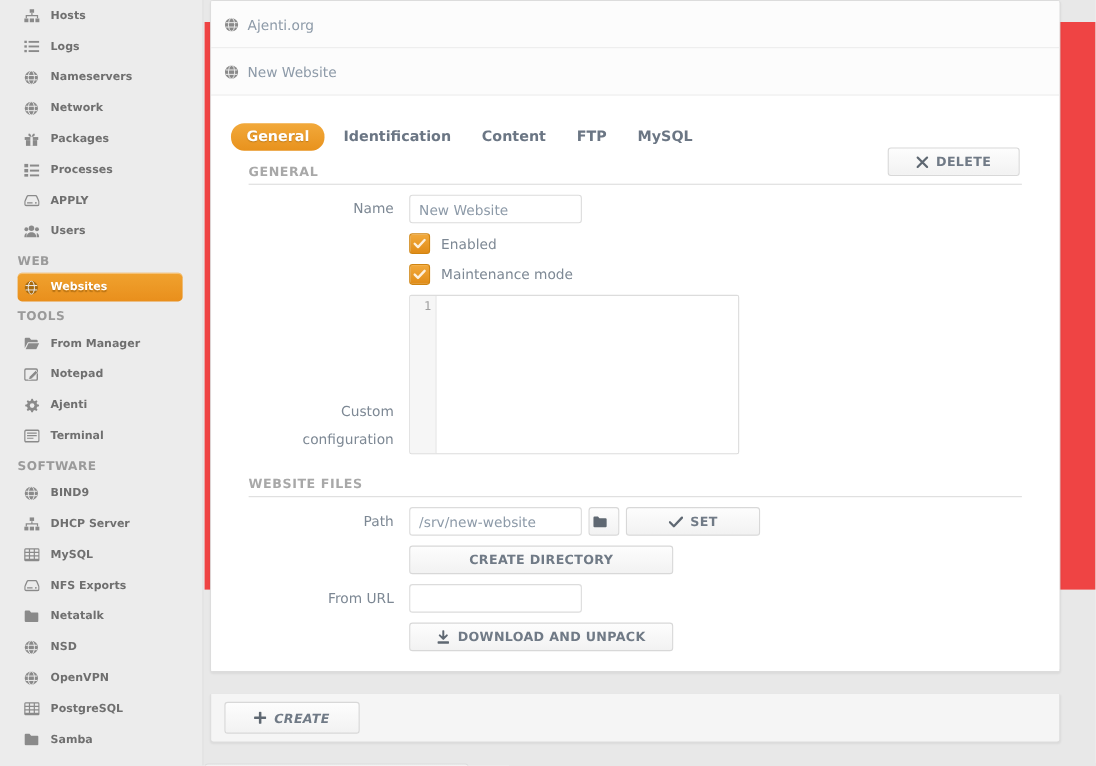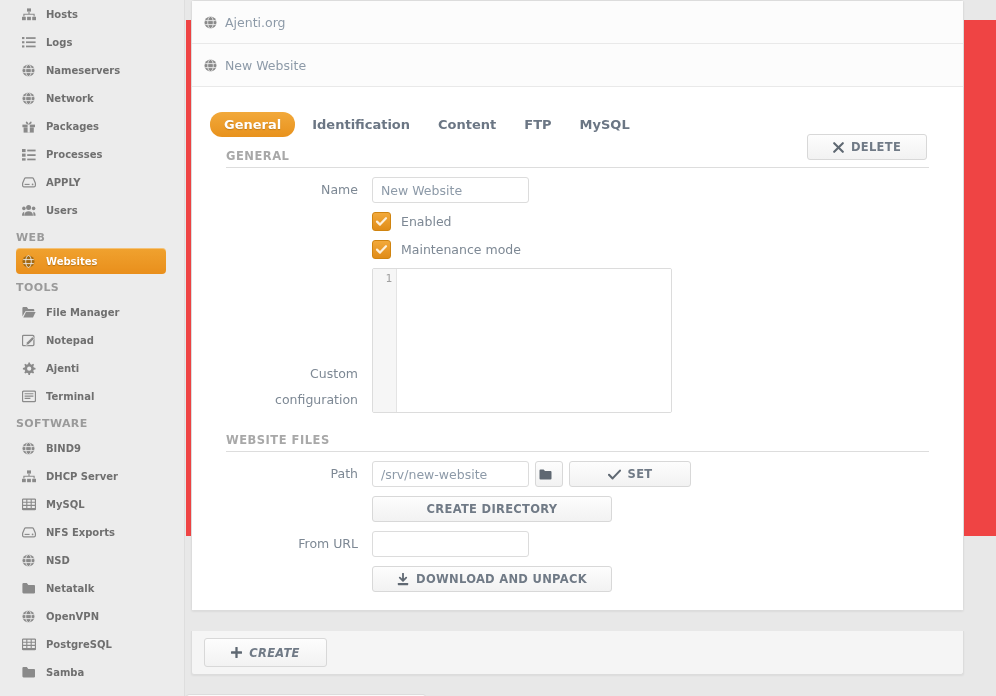--- a/index.html
+++ b/index.html
@@ -358,21 +358,21 @@
       </div>
     <div class="nav-section">TOOLS</div>
     <div id="nav-tools">
         <div class="nav-item">
           <span class="ico">
             <svg width="14" height="12" viewBox="0 0 14 12" aria-hidden="true">
               <path d="M0.4 2.2 A1.1 1.1 0 0 1 1.5 1.1 H4.8 L6.3 2.9 H11.2 A1.1 1.1 0 0 1 12.3 4 V5.2 H3.4 L0.4 10.6 Z" fill="#8a8a8a"></path>
               <path d="M3.9 6.1 H13.6 L11 11.4 H1.3 Z" fill="#8a8a8a"></path>
             </svg>
           </span>
-          <span>File Manager</span>
+          <span>From Manager</span>
         </div>
         <div class="nav-item">
           <span class="ico">
             <svg width="13" height="13" viewBox="0 0 13 13" aria-hidden="true">
               <rect x="0.5" y="1.4" width="11.4" height="10.2" rx="1.1" fill="none" stroke="#8a8a8a" stroke-width="1.3"></rect>
               <path d="M4.6 8.6 L10.4 2.8 L12.4 4.8 L6.6 10.6 L3.9 11.3 Z" fill="#8a8a8a" stroke="#ececec" stroke-width="0.7"></path>
             </svg>
           </span>
           <span>Notepad</span>
         </div>
@@ -433,35 +433,35 @@
             <svg width="14" height="12" viewBox="0 0 14 12" aria-hidden="true">
               <path d="M0.6 7.2 L2.6 2.6 A1.2 1.2 0 0 1 3.7 1.9 H10.3 A1.2 1.2 0 0 1 11.4 2.6 L13.4 7.2 V9.6 A1.2 1.2 0 0 1 12.2 10.8 H1.8 A1.2 1.2 0 0 1 0.6 9.6 Z" fill="none" stroke="#8a8a8a" stroke-width="1.2"></path>
               <circle cx="10.6" cy="8.4" r="0.85" fill="#8a8a8a"></circle>
               <path d="M2.6 8.4 H7.6" stroke="#8a8a8a" stroke-width="1.1"></path>
             </svg>
           </span>
           <span>NFS Exports</span>
         </div>
         <div class="nav-item">
           <span class="ico">
+            <svg width="13" height="12" viewBox="0 0 13 12" aria-hidden="true">
+              <path d="M0.4 2.2 A1.1 1.1 0 0 1 1.5 1.1 H4.8 L6.3 2.9 H12 A1.1 1.1 0 0 1 13.1 4 V10.3 A1.1 1.1 0 0 1 12 11.4 H1.5 A1.1 1.1 0 0 1 0.4 10.3 Z" fill="#8a8a8a"></path>
+            </svg>
+          </span>
+          <span>Netatalk</span>
+        </div>
+        <div class="nav-item">
+          <span class="ico">
             <svg width="13" height="13" viewBox="0 0 13 13" aria-hidden="true">
               <circle cx="6.5" cy="6.5" r="6" fill="#8a8a8a"></circle>
               <path d="M1.2 4.6 H11.8 M1.2 8.6 H11.8" stroke="#ececec" stroke-width="0.9" fill="none"></path>
               <ellipse cx="6.5" cy="6.5" rx="2.8" ry="6" fill="none" stroke="#ececec" stroke-width="0.9"></ellipse>
             </svg>
           </span>
           <span>NSD</span>
-        </div>
-        <div class="nav-item">
-          <span class="ico">
-            <svg width="13" height="12" viewBox="0 0 13 12" aria-hidden="true">
-              <path d="M0.4 2.2 A1.1 1.1 0 0 1 1.5 1.1 H4.8 L6.3 2.9 H12 A1.1 1.1 0 0 1 13.1 4 V10.3 A1.1 1.1 0 0 1 12 11.4 H1.5 A1.1 1.1 0 0 1 0.4 10.3 Z" fill="#8a8a8a"></path>
-            </svg>
-          </span>
-          <span>Netatalk</span>
         </div>
         <div class="nav-item">
           <span class="ico">
             <svg width="13" height="13" viewBox="0 0 13 13" aria-hidden="true">
               <circle cx="6.5" cy="6.5" r="6" fill="#8a8a8a"></circle>
               <path d="M1.2 4.6 H11.8 M1.2 8.6 H11.8" stroke="#ececec" stroke-width="0.9" fill="none"></path>
               <ellipse cx="6.5" cy="6.5" rx="2.8" ry="6" fill="none" stroke="#ececec" stroke-width="0.9"></ellipse>
             </svg>
           </span>
           <span>OpenVPN</span>

